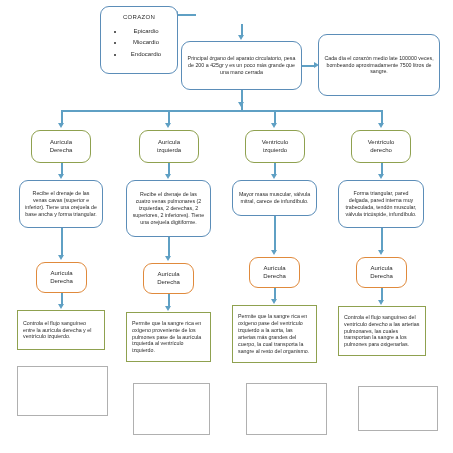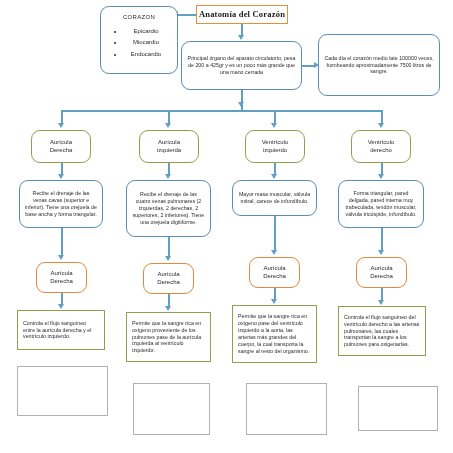--- a/index.html
+++ b/index.html
@@ -77,23 +77,20 @@
     border-bottom:3.6px solid transparent;
     border-left:5px solid #5fa0c4;
     border-right:none;width:0;height:0;
   }
 </style>
 </head>
 <body>
 
 <div id="stage">
 
-  <div class="box title-box" style="left:196px;top:5px;width:92px;height:19px;">
-    <span>Anatomía del Corazón</span>
-  </div>
 
   <div class="ln hln" style="left:178px;top:14px;width:18px;"></div>
   <div class="arrow arrow-left" style="left:173px;top:10.5px;"></div>
 
   <div class="box rnd blue corazon" style="left:100px;top:6px;width:78px;height:68px;">
     <div class="hd">CORAZON</div>
     <ul>
       <li>Epicardio</li>
       <li>Miocardio</li>
       <li>Endocardio</li>

